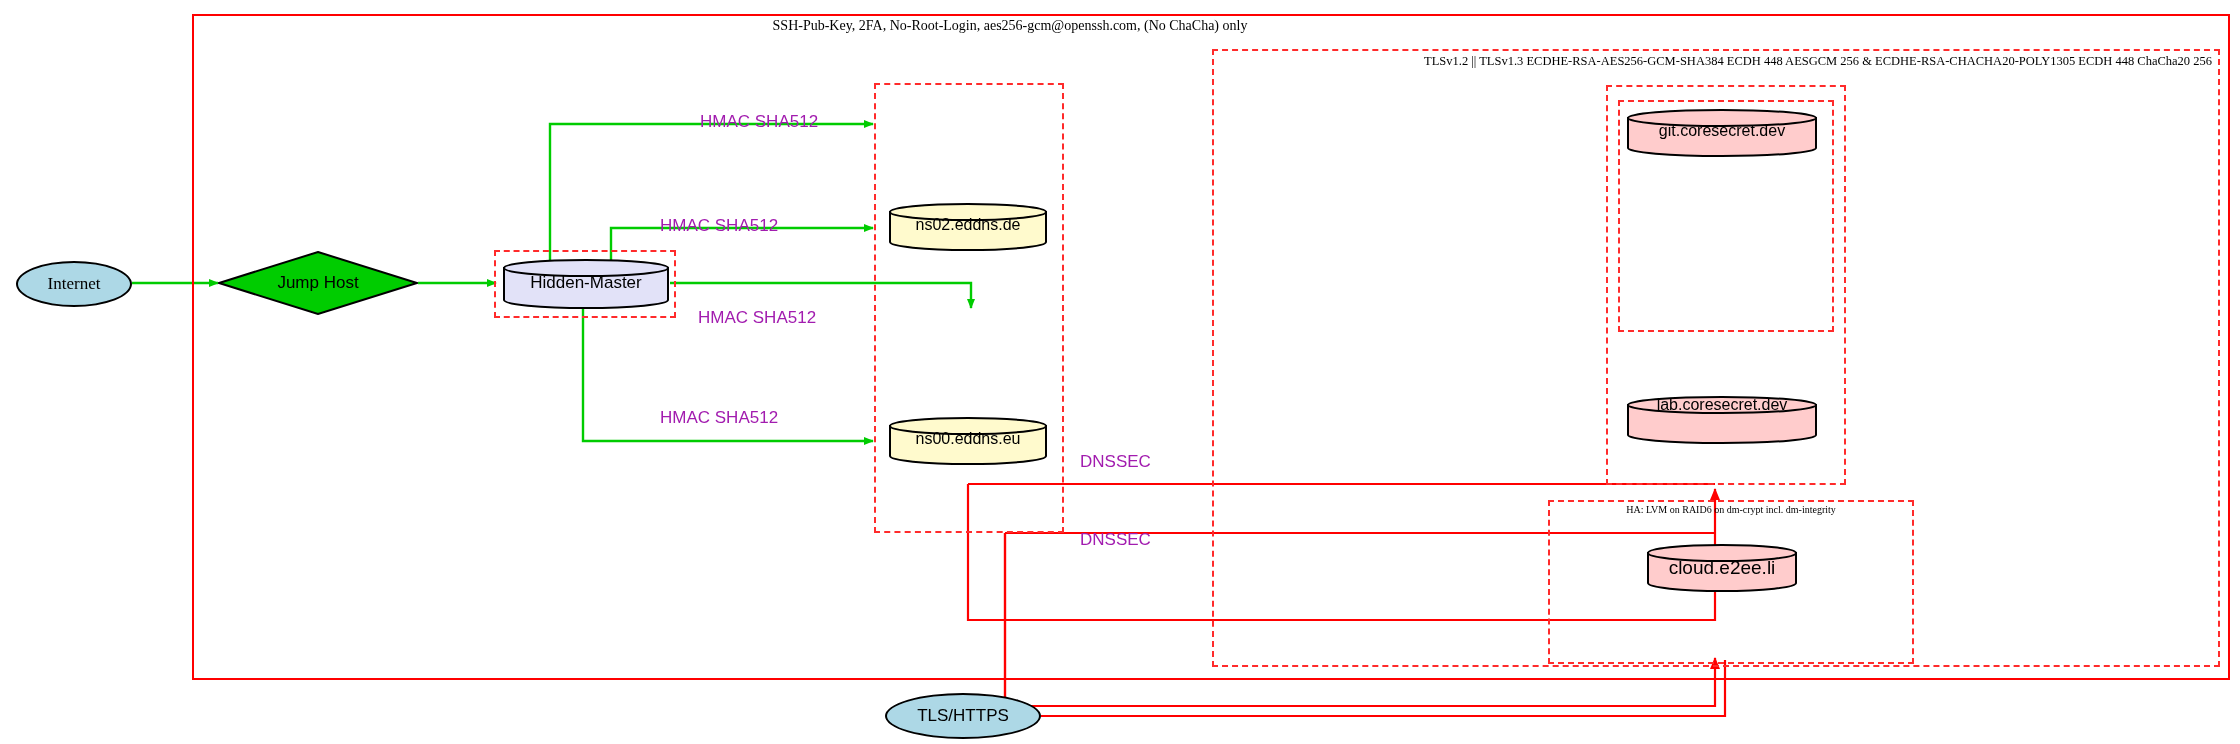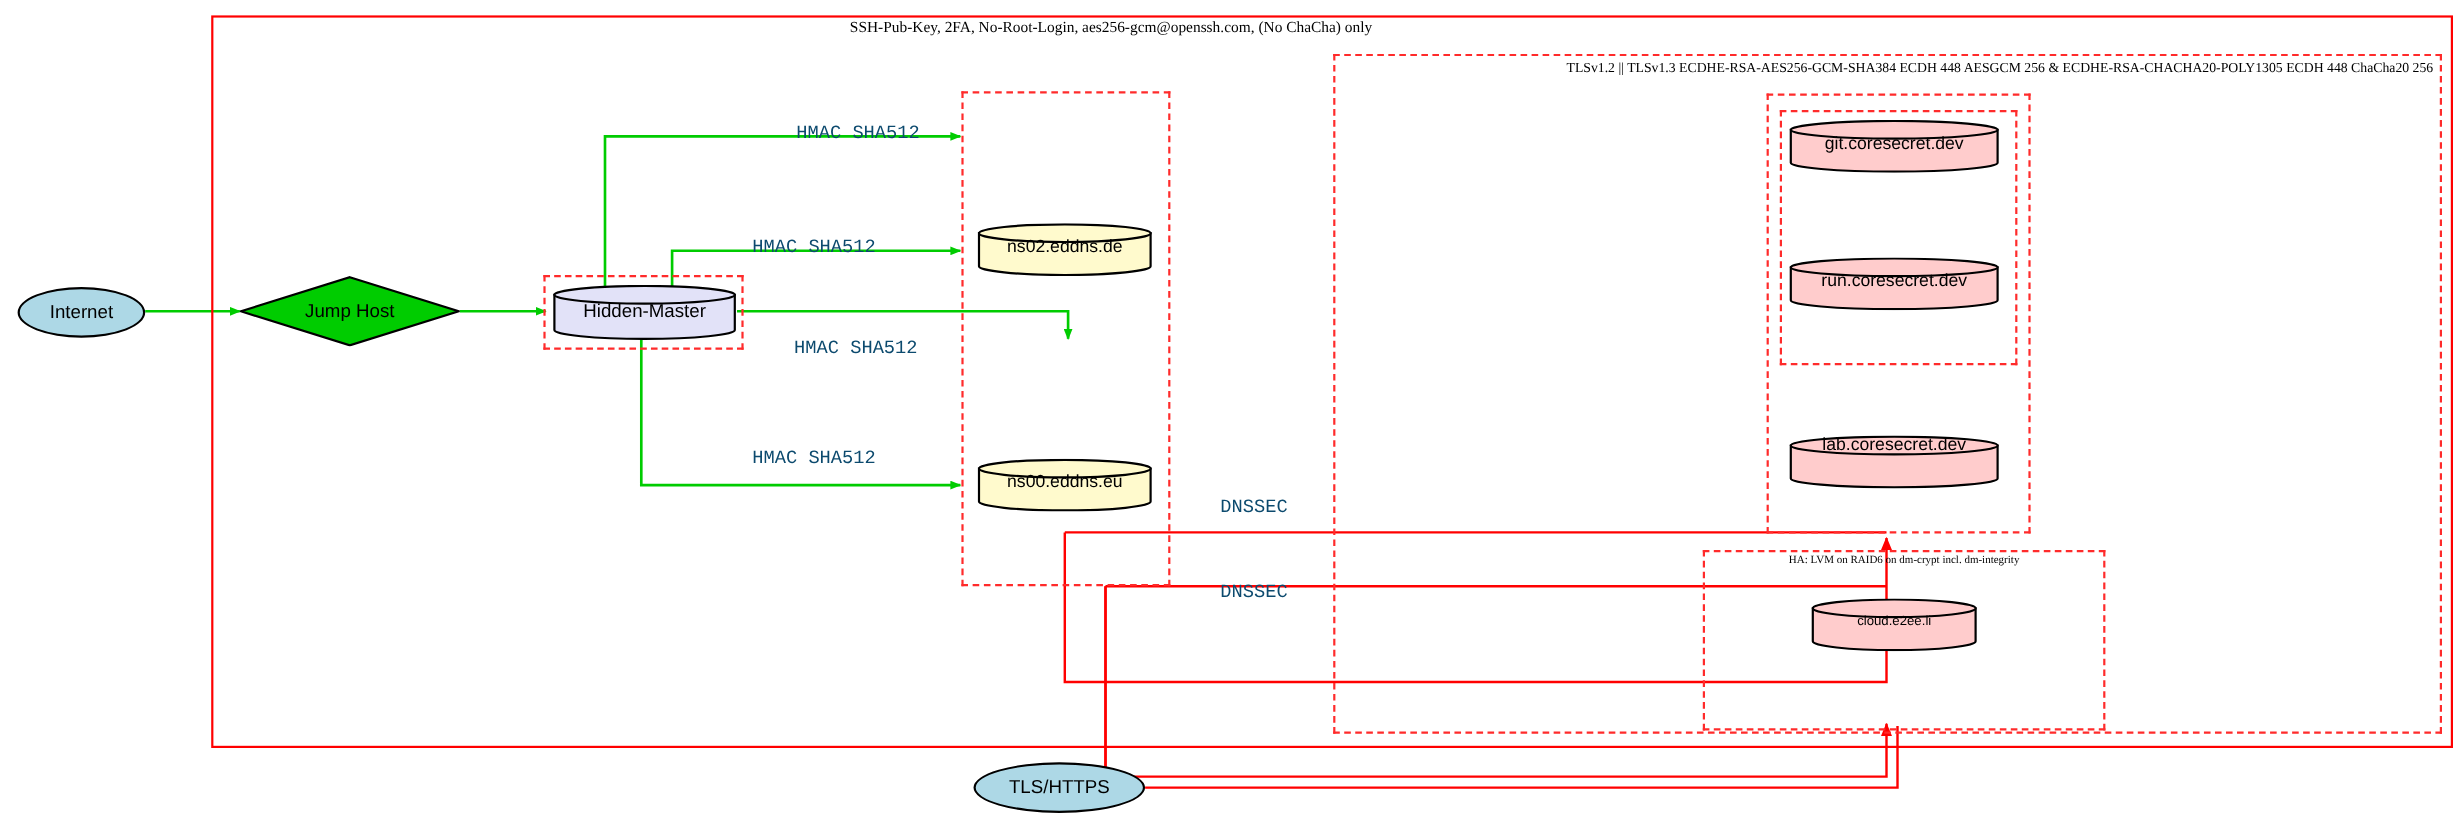--- a/index.html
+++ b/index.html
@@ -90,24 +90,23 @@
     justify-content: center;
     font-family: "Liberation Sans", sans-serif;
     color: #000000;
     white-space: nowrap;
     z-index: 3;
   }
 
   
   .edge-label {
     position: absolute;
-    font-family: Liberation Mono, monospace;
-    color: #0c4a6e;
-    white-space: nowrap;
-    text-align: center;
+    font-family: Liberation Sans, sans-serif;
+    color: #a21caf;
+    white-space: nowrap;
     background: transparent;
   }
 </style>
 </head>
 <body>
 
 <div id="canvas">
 
   <svg id="edges" viewBox="0 0 2240 744" width="2240" height="744" xmlns="http://www.w3.org/2000/svg">
     <defs>
@@ -176,21 +175,21 @@
   <div class="cluster dashed" style="left:1212px; top:49px; width:1008px; height:618px;"></div>
   <div class="cluster-label" style="left:1222px; top:54px; width:990px; font-size:12.5px;text-align:right;">TLSv1.2 || TLSv1.3 ECDHE-RSA-AES256-GCM-SHA384 ECDH 448 AESGCM 256 &amp; ECDHE-RSA-CHACHA20-POLY1305 ECDH 448 ChaCha20 256</div>
 
   <div class="cluster dashed" style="left:1606px; top:85px; width:240px; height:400px;"></div>
 
   <div class="cluster dashed" style="left:1618px; top:100px; width:216px; height:232px;"></div>
 
   <div class="cluster dashed" style="left:1548px; top:500px; width:366px; height:164px;"></div>
   <div class="cluster-label" style="left:1556px; top:504px; width:350px; font-size:10px;">HA: LVM on RAID6 on dm-crypt incl. dm-integrity</div>
 
-  <div class="ellipse-node" style="left:16px; top:261px; width:116px; height:46px; font-size:17px;">Internet</div>
+  <div class="ellipse-node" style="left:16px; top:261px; width:116px; height:46px; font-size:17px;font-family:Liberation Serif, serif;">Internet</div>
 
   <div class="diamond-node" style="left:218px; top:251px; width:200px; height:64px;">
     <svg width="200" height="64" viewBox="0 0 200 64" xmlns="http://www.w3.org/2000/svg">
       <polygon points="100,1 199,32 100,63 1,32" fill="#00cc00" stroke="#000000" stroke-width="2"></polygon>
     </svg>
     <div class="diamond-label" style="font-size:17px;">Jump Host</div>
   </div>
 
   <div class="node" style="left:502px; top:259px; width:168px; height:50px;">
     <svg class="cyl" viewBox="0 0 168 50" preserveAspectRatio="none" xmlns="http://www.w3.org/2000/svg">
@@ -219,42 +218,35 @@
   </div>
 
   <div class="node" style="left:1626px; top:109px; width:192px; height:48px;">
     <svg class="cyl" viewBox="0 0 192 48" preserveAspectRatio="none" xmlns="http://www.w3.org/2000/svg">
       <path d="M2,9 L2,39 a94,8 0 0 0 188,0 L190,9 z" fill="#ffcccc" stroke="#000000" stroke-width="2"></path>
       <ellipse cx="96" cy="9" rx="94" ry="8" fill="#ffcccc" stroke="#000000" stroke-width="2"></ellipse>
     </svg>
     <div class="cyl-label" style="top:13px; font-size:16px;">git.coresecret.dev</div>
   </div>
 
-  <div class="node" style="left:1626px; top:234px; width:192px; height:48px;">
-    <svg class="cyl" viewBox="0 0 192 48" preserveAspectRatio="none" xmlns="http://www.w3.org/2000/svg">
-      <path d="M2,9 L2,39 a94,8 0 0 0 188,0 L190,9 z" fill="#ffcccc" stroke="#000000" stroke-width="2"></path>
-      <ellipse cx="96" cy="9" rx="94" ry="8" fill="#ffcccc" stroke="#000000" stroke-width="2"></ellipse>
-    </svg>
-    <div class="cyl-label" style="top:13px; font-size:16px;">run.coresecret.dev</div>
-  </div>
 
   <div class="node" style="left:1626px; top:396px; width:192px; height:48px;">
     <svg class="cyl" viewBox="0 0 192 48" preserveAspectRatio="none" xmlns="http://www.w3.org/2000/svg">
       <path d="M2,9 L2,39 a94,8 0 0 0 188,0 L190,9 z" fill="#ffcccc" stroke="#000000" stroke-width="2"></path>
       <ellipse cx="96" cy="9" rx="94" ry="8" fill="#ffcccc" stroke="#000000" stroke-width="2"></ellipse>
     </svg>
     <div class="cyl-label" style="top:0; font-size:16px;">lab.coresecret.dev</div>
   </div>
 
   <div class="node" style="left:1646px; top:544px; width:152px; height:48px;">
     <svg class="cyl" viewBox="0 0 152 48" preserveAspectRatio="none" xmlns="http://www.w3.org/2000/svg">
       <path d="M2,9 L2,39 a74,8 0 0 0 148,0 L150,9 z" fill="#ffcccc" stroke="#000000" stroke-width="2"></path>
       <ellipse cx="76" cy="9" rx="74" ry="8" fill="#ffcccc" stroke="#000000" stroke-width="2"></ellipse>
     </svg>
-    <div class="cyl-label" style="top:13px; font-size:12px;">cloud.e2ee.li</div>
+    <div class="cyl-label" style="top:13px; font-size:19px;">cloud.e2ee.li</div>
   </div>
 
   <div class="ellipse-node" style="left:885px; top:693px; width:156px; height:46px; font-size:17px;">TLS/HTTPS</div>
 
   <div class="edge-label" style="left:700px; top:112px; width:160px; font-size:17px;">HMAC SHA512</div>
 
   <div class="edge-label" style="left:660px; top:216px; width:160px; font-size:17px;">HMAC SHA512</div>
 
   <div class="edge-label" style="left:698px; top:308px; width:160px; font-size:17px;">HMAC SHA512</div>
 

